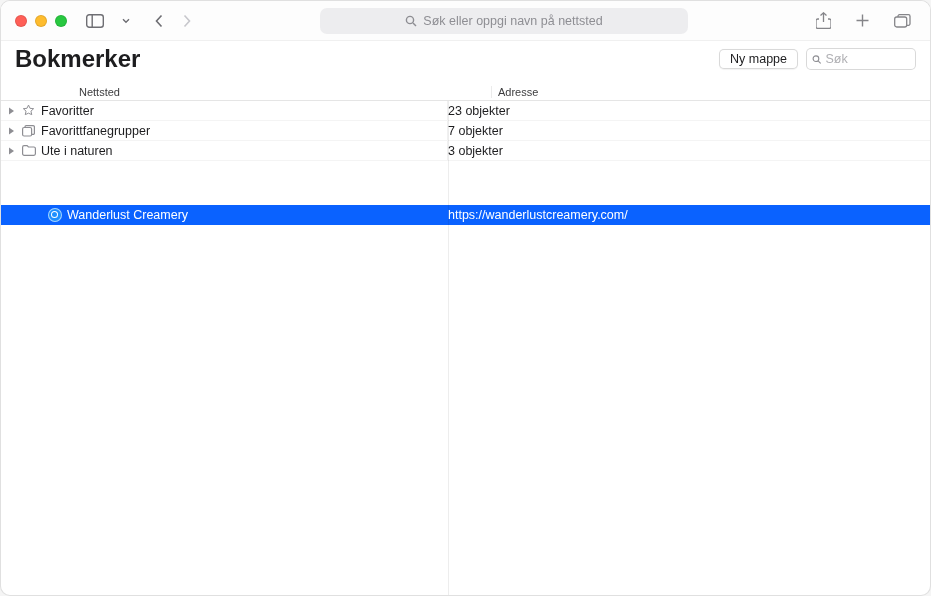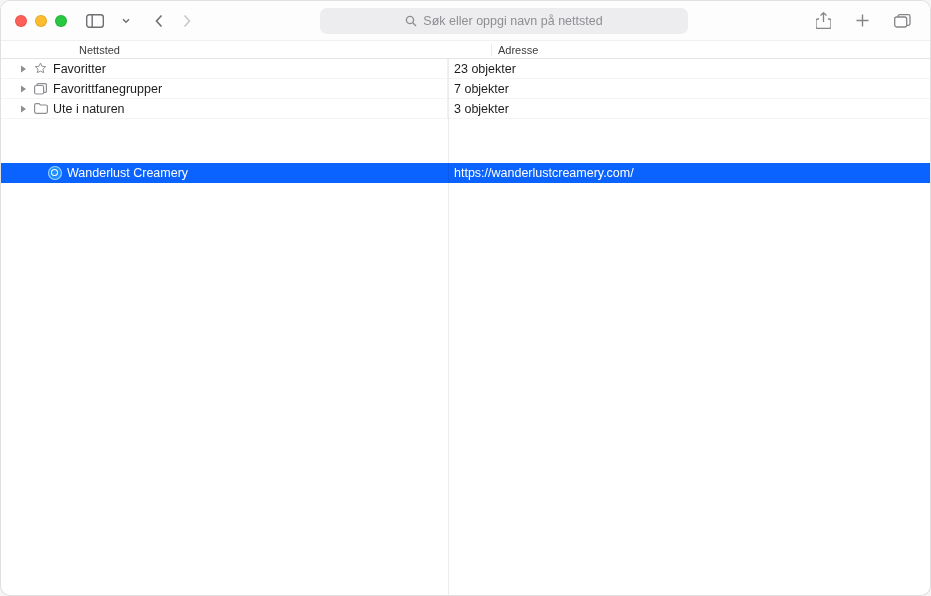--- a/index.html
+++ b/index.html
@@ -144,25 +144,25 @@
       align-items: center;
       height: 20px;
       font-size: 12.5px;
       border-bottom: 1px solid rgba(0,0,0,0.045);
     }
     .row .site-cell {
       flex: 0 0 447px;
       display: flex;
       align-items: center;
       gap: 5px;
-      padding-left: 18px;
+      padding-left: 6px;
       border-right: 1px solid rgba(0,0,0,0.06);
       height: 100%;
     }
-    .row .addr-cell { flex: 1; padding-left: 6px; }
+    .row .addr-cell { flex: 1; }
     .row.selected {
       background: #0a62ff;
       color: #ffffff;
       border-bottom: 1px solid #0a62ff;
       margin-top: 44px;
     }
     .row.selected .site-cell { border-right: 1px solid #0a62ff; }
     .row.child .site-cell { padding-left: 46px; }
 
     .disclosure {
@@ -259,20 +259,31 @@
       </div>
       <div class="tbtn">
         <svg width="17" height="14" viewBox="0 0 17 14" fill="none" stroke="currentColor" stroke-width="1.3">
           <rect x="0.7" y="3" width="12" height="10" rx="2"></rect>
           <path d="M4 3V2.2A1.5 1.5 0 0 1 5.5 0.7h9A1.5 1.5 0 0 1 16 2.2v7.6a1.5 1.5 0 0 1-1.5 1.5H13"></path>
         </svg>
       </div>
     </div>
   </div>
 
+  <div class="header-row">
+    <div class="page-title">Bokmerker</div>
+    <button class="new-folder-btn">Ny mappe</button>
+    <div class="search-box">
+      <svg width="11" height="11" viewBox="0 0 12 12" fill="none" stroke="currentColor" stroke-width="1.4">
+          <circle cx="5" cy="5" r="3.6"></circle>
+          <line x1="8" y1="8" x2="11" y2="11"></line>
+        </svg>
+      <input type="text" placeholder="Søk" style="">
+    </div>
+  </div>
 
   <div class="table-wrap">
     <div class="table-header">
       <div class="col-site">Nettsted</div>
       <div class="col-addr">Adresse</div>
     </div>
 
     <div class="rows">
 
       <div class="row">

